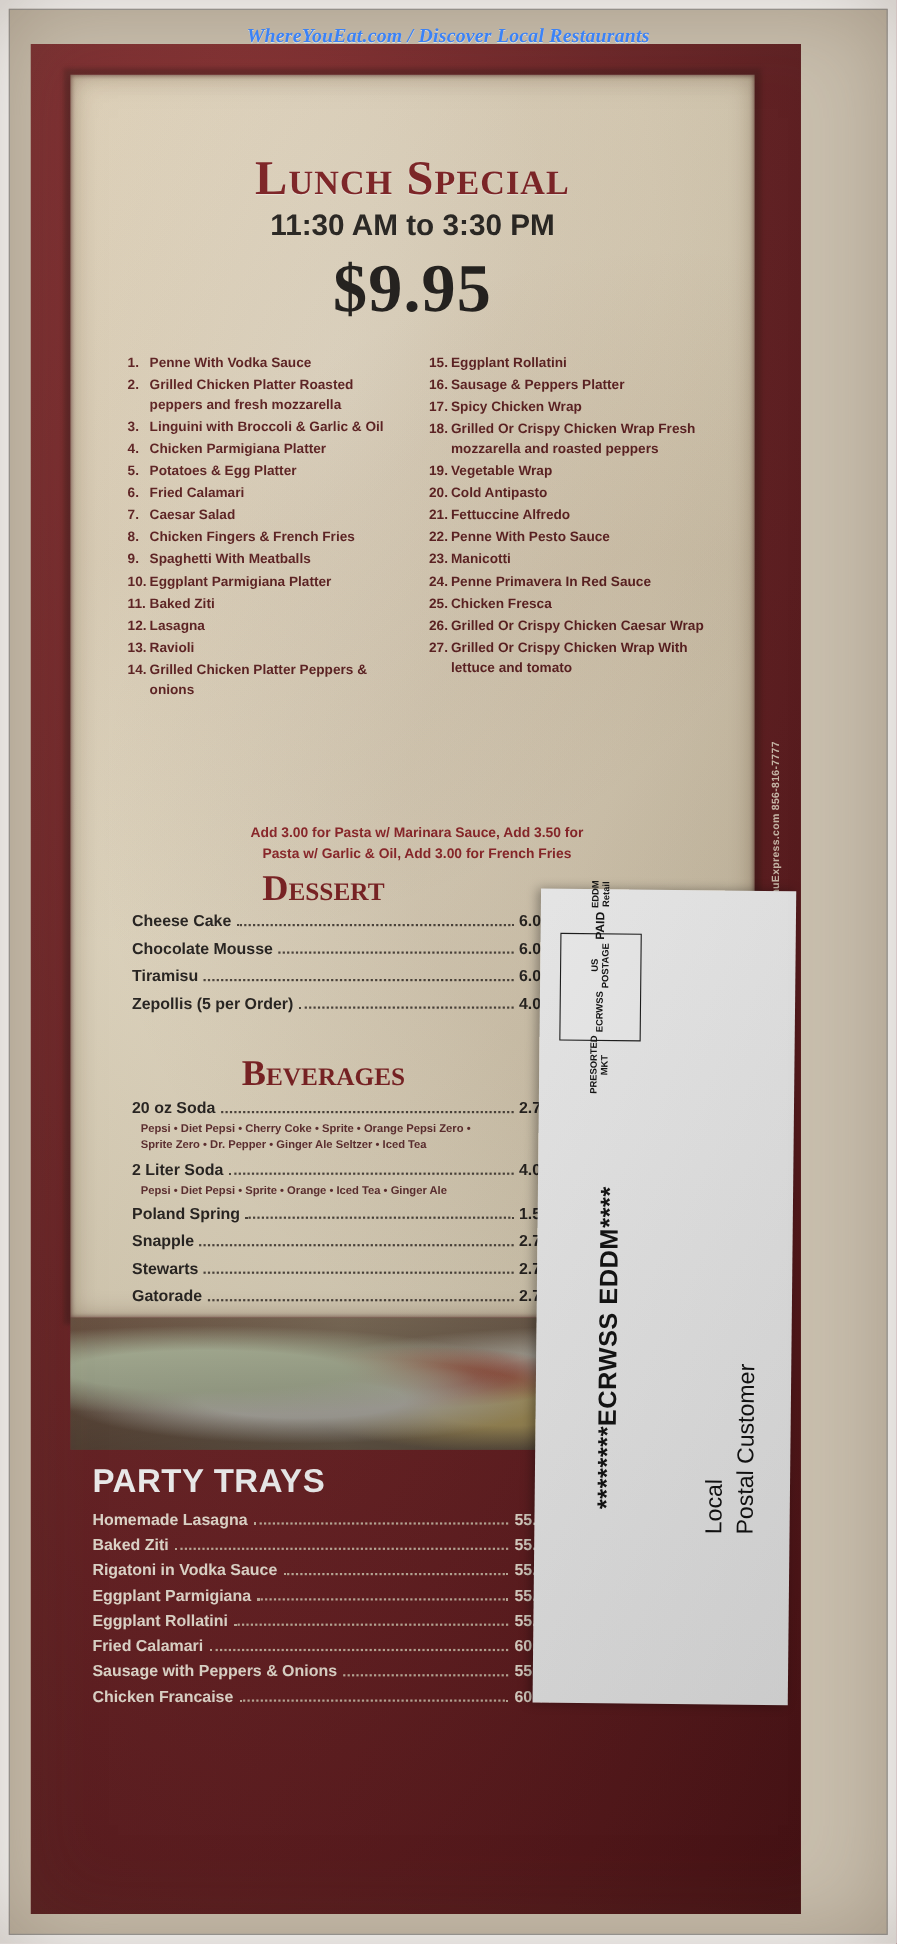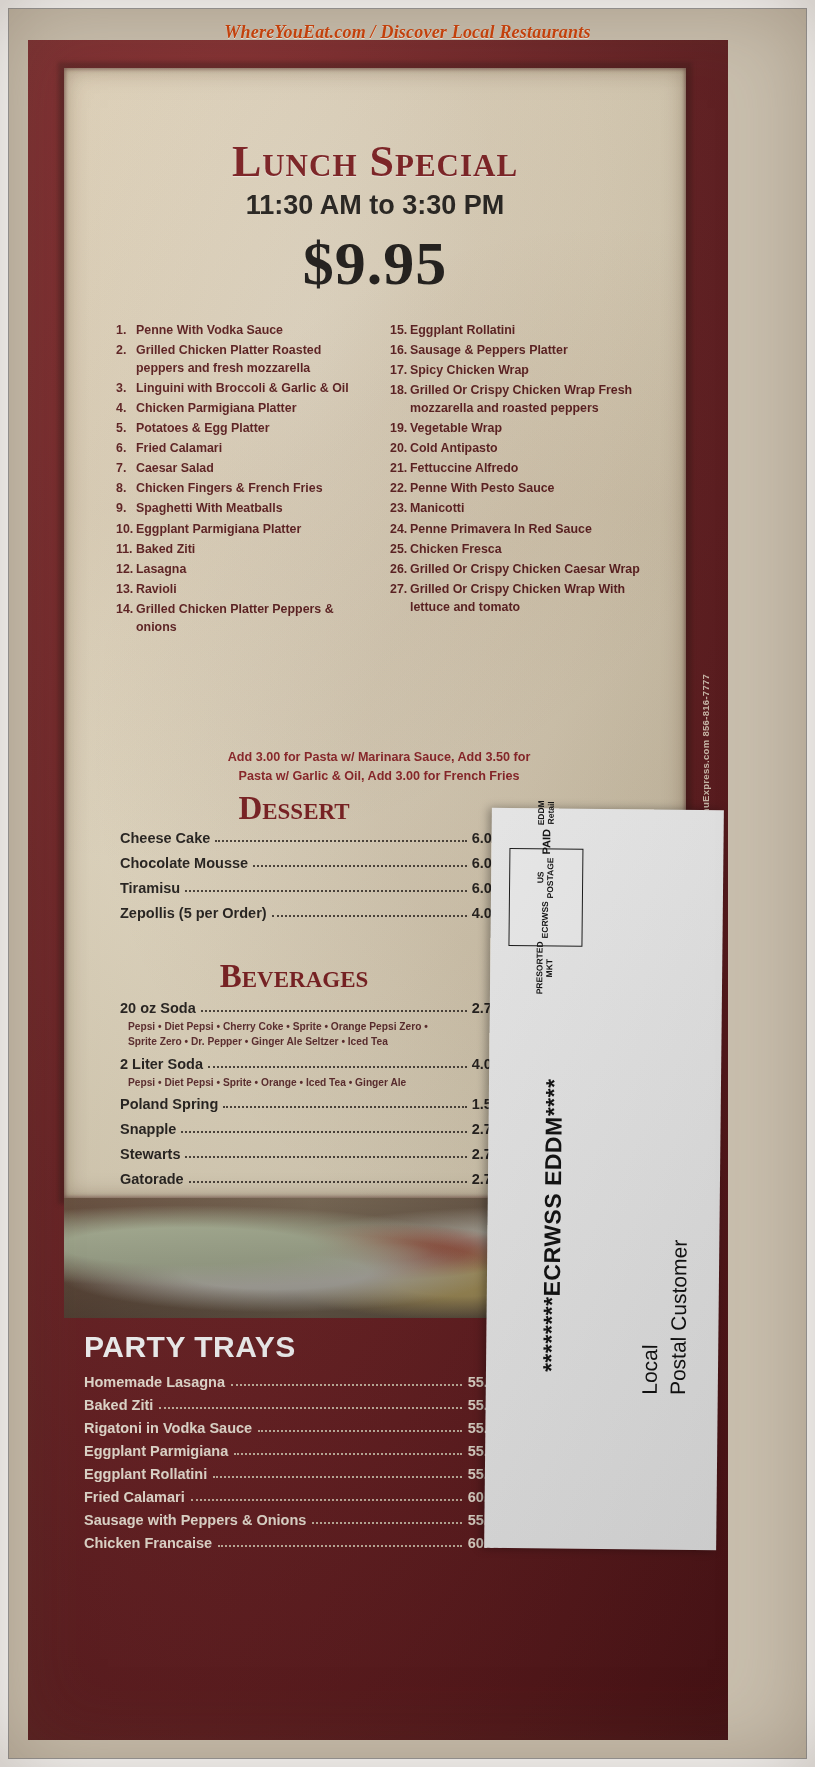--- a/index.html
+++ b/index.html
@@ -38,21 +38,21 @@
   .watermark {
     position: absolute;
     left: 0;
     top: 22px;
     width: 815px;
     text-align: center;
     font-family: "Liberation Serif", serif;
     font-style: italic;
     font-weight: bold;
     font-size: 18px;
-    color: #c2410c;
+    color: #3b82f6;
     letter-spacing: 0.2px;
     z-index: 40;
     text-shadow: 0 1px 0 rgba(255,255,255,0.55);
   }
 
   
   .flyer {
     position: absolute;
     left: 28px;
     top: 40px;

